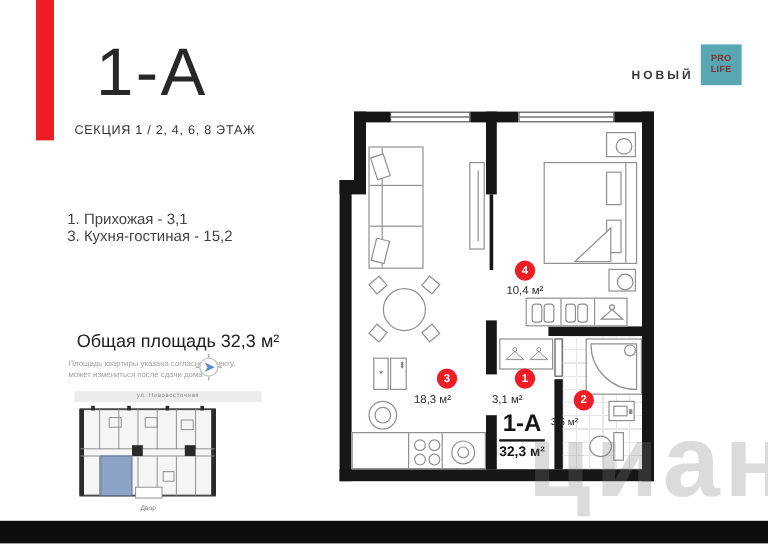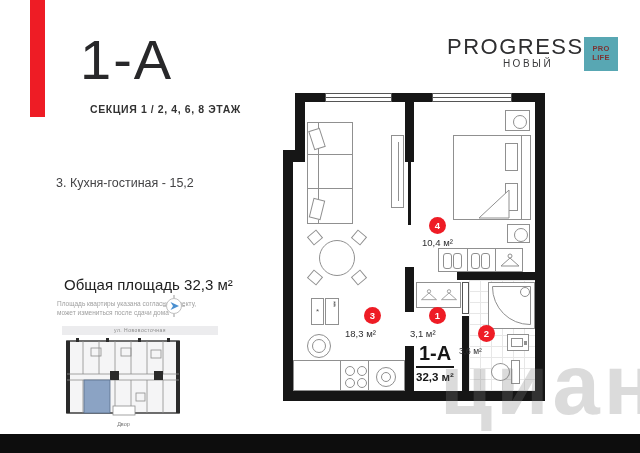--- a/index.html
+++ b/index.html
@@ -2,23 +2,23 @@
 <html><head>
 <meta charset="utf-8">
 <style>
   html,body{margin:0;padding:0;background:#888;}
   #stage{position:relative;width:640px;height:453px;background:#ffffff;overflow:hidden;
          font-family:"Liberation Sans",sans-serif;color:#2b2b2d;}
   .abs{position:absolute;}
   
   .red-bar{background:#ee1c25;}
   .apt-title{font-size:56px;font-weight:500;letter-spacing:2px;line-height:1;color:#28282a;}
-  .section-sub{font-size:10.5px;font-weight:700;letter-spacing:.6px;color:#333;margin-left:28px;}
+  .section-sub{font-size:10.5px;font-weight:400;letter-spacing:.6px;color:#333;}
   .logo{font-size:22px;font-weight:500;letter-spacing:1.5px;color:#2e2e30;}
-  .logo-sub{font-size:10px;font-weight:400;letter-spacing:2.5px;color:#39393b;text-align:center;}
+  .logo-sub{font-size:10px;font-weight:700;letter-spacing:2.5px;color:#39393b;text-align:right;}
   .badge{background:#58a7b3;color:#7c3434;font-size:7.5px;font-weight:bold;line-height:1.15;
          display:flex;flex-direction:column;align-items:center;justify-content:center;letter-spacing:.3px;}
   
   .room-list{font-size:12.5px;line-height:13.5px;color:#434345;}
   .room-list div{margin-bottom:0;}
   .total{font-size:15px;font-weight:normal;color:#222;}
   .disc{font-size:6.5px;line-height:8.5px;color:#a0a0a0;}
   .street{background:#ececee;font-size:5px;color:#8a8a8a;text-align:center;line-height:9px;letter-spacing:.5px;}
   .yard{font-size:5.5px;color:#777;text-align:center;}
   
@@ -48,28 +48,28 @@
 </style>
 </head>
 <body>
 
 <div id="stage">
 
   <div class="abs red-bar" style="left:30px;top:0;width:15px;height:117px;"></div>
   <div class="abs apt-title" style="left:80px;top:32px;">1-A</div>
   <div class="abs section-sub" style="left:62px;top:103px;">СЕКЦИЯ 1 / 2, 4, 6, 8 ЭТАЖ</div>
 
-  <div class="abs logo" style="left:447px;top:34px;width:131px;text-align:right;">PROGRESS</div>
   <div class="abs logo-sub" style="left:478px;top:58px;width:100px;">НОВЫЙ</div>
   <div class="abs badge" style="left:584px;top:37px;width:34px;height:34px;">
     <span>PRO</span>
     <span>LIFE</span>
   </div>
 
   <div class="abs room-list" style="left:56px;top:177px;">
+    <div>1. Прихожая - 3,1</div>
     <div>3. Кухня-гостиная - 15,2</div>
   </div>
 
   <div class="abs total" style="left:64px;top:276px;">Общая площадь 32,3 м²</div>
   <div class="abs disc" style="left:57px;top:300px;width:150px;">
     <div>Площадь квартиры указана согласно проекту,</div>
     <div>может измениться после сдачи дома</div>
   </div>
 
   <div class="abs" style="left:162px;top:294px;width:24px;height:24px;">

